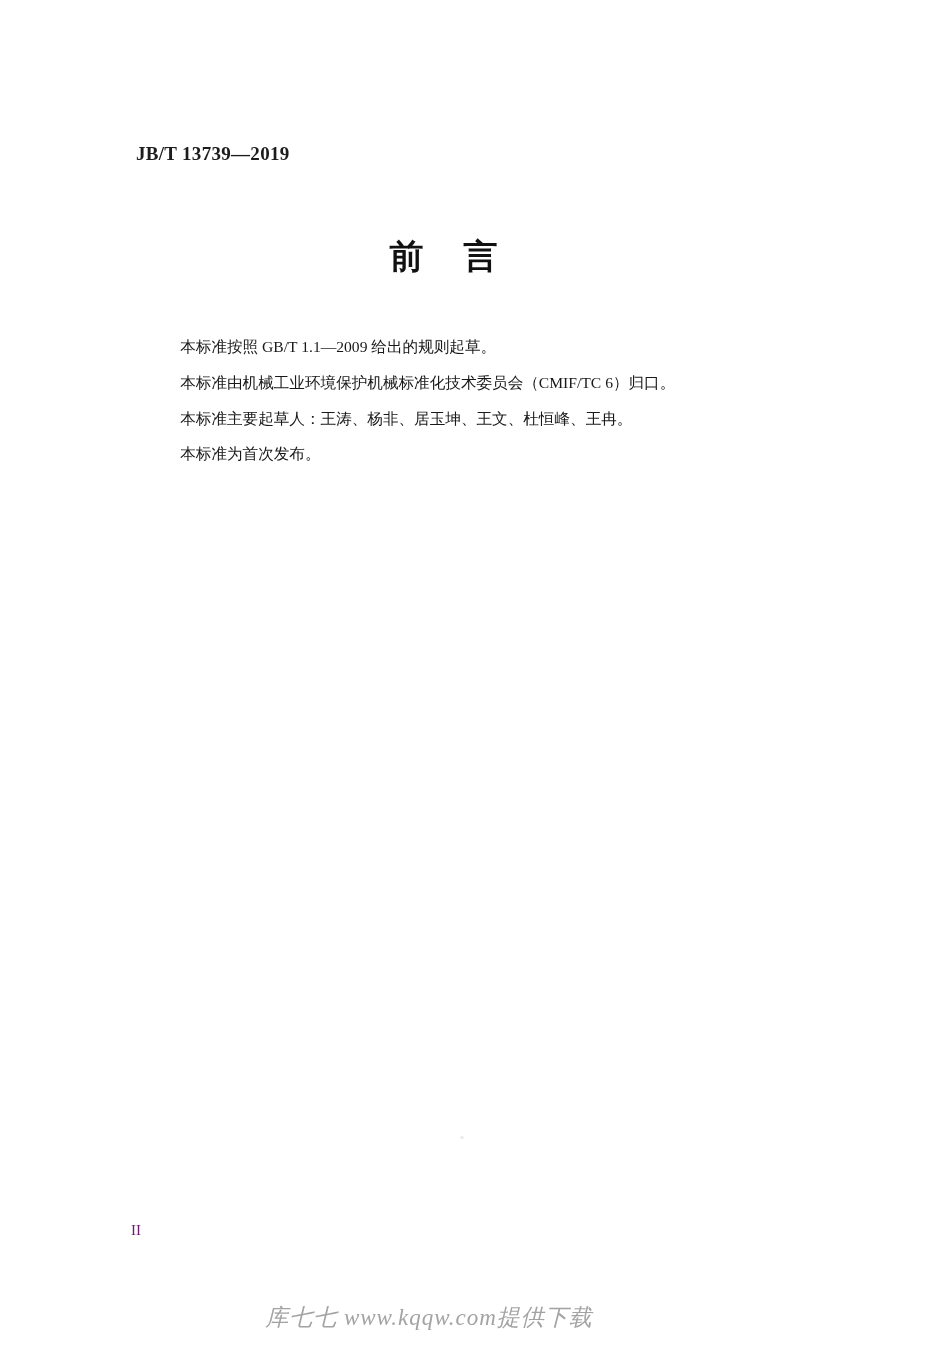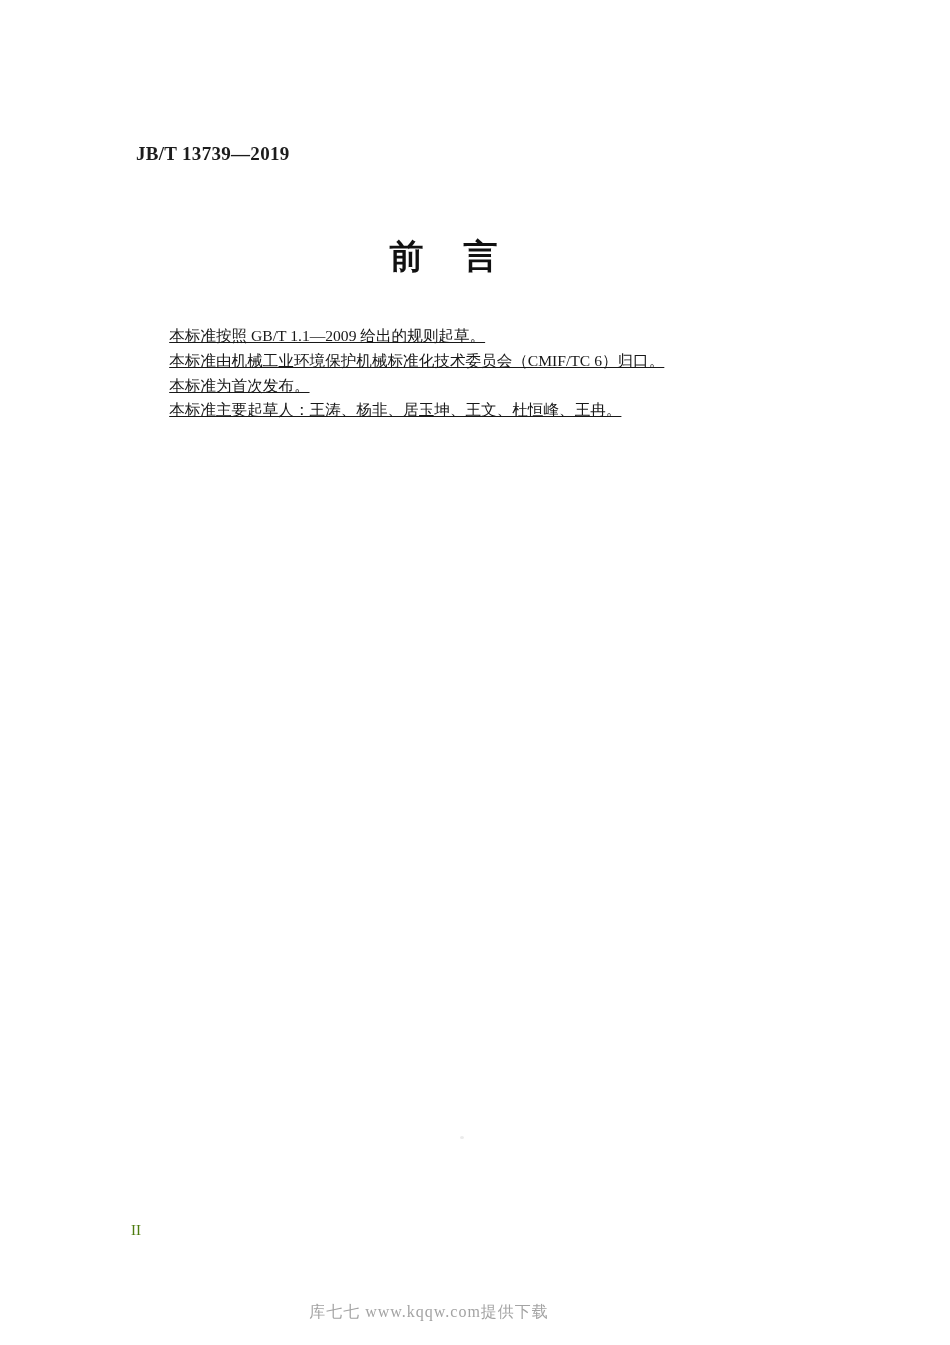--- a/index.html
+++ b/index.html
@@ -42,40 +42,40 @@
     position: absolute;
     left: 137px;
     top: 323px;
     width: 708px;
     font-size: 15.6px;
     line-height: 23.8px;
     text-align: justify;
     color: #181818;
   }
   .foreword-body p {
-    margin: 1px;
+    margin: 12px;
     text-indent: 2em;
-    text-decoration: underline;
   }
   .page-number {
     position: absolute;
     left: 131px;
     top: 1222px;
     font-size: 15px;
-    color: #4d7c0f;
+    color: #701a75;
   }
   .watermark {
     position: absolute;
     left: 0;
     top: 1302px;
     width: 100%;
     text-align: center;
-    font-size: 16px;
+    font-size: 23px;
     letter-spacing: 1px;
     color: #a3a3a3;
+    font-style: italic;
   }
   .scan-speck {
     position: absolute;
     left: 460px;
     top: 1136px;
     width: 4px;
     height: 3px;
     background: #ebebeb;
     border-radius: 50%;
   }
@@ -85,22 +85,22 @@
 
 <div class="page">
 
   <div class="header-code">JB/T 13739—2019</div>
 
   <h1 class="doc-title">前　言</h1>
 
   <div class="foreword-body">
     <p>本标准按照 GB/T 1.1—2009 给出的规则起草。</p>
     <p>本标准由机械工业环境保护机械标准化技术委员会（CMIF/TC 6）归口。</p>
+    <p>本标准主要起草人：王涛、杨非、居玉坤、王文、杜恒峰、王冉。</p>
     <p>本标准为首次发布。</p>
-    <p>本标准主要起草人：王涛、杨非、居玉坤、王文、杜恒峰、王冉。</p>
   </div>
 
   <div class="scan-speck"></div>
 
   <div class="page-number">II</div>
 
   <div class="watermark">库七七 www.kqqw.com提供下载</div>
 
 </div>
 

